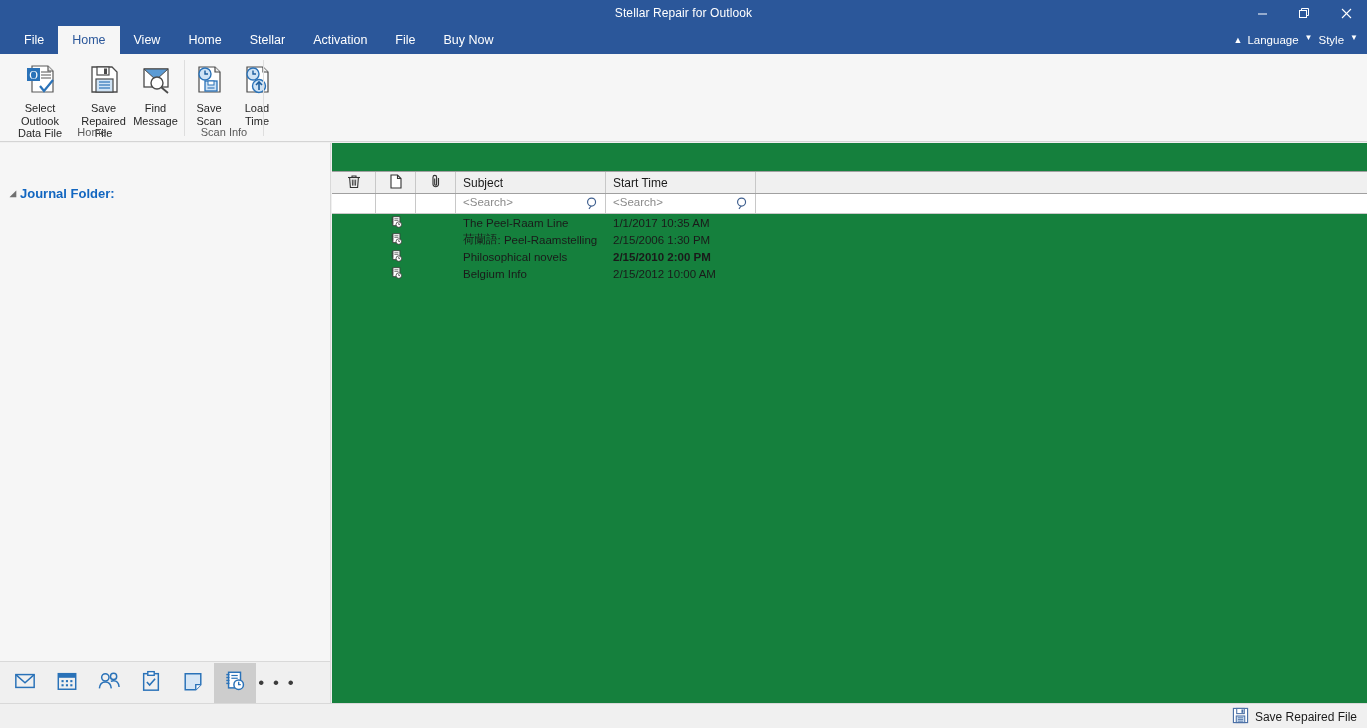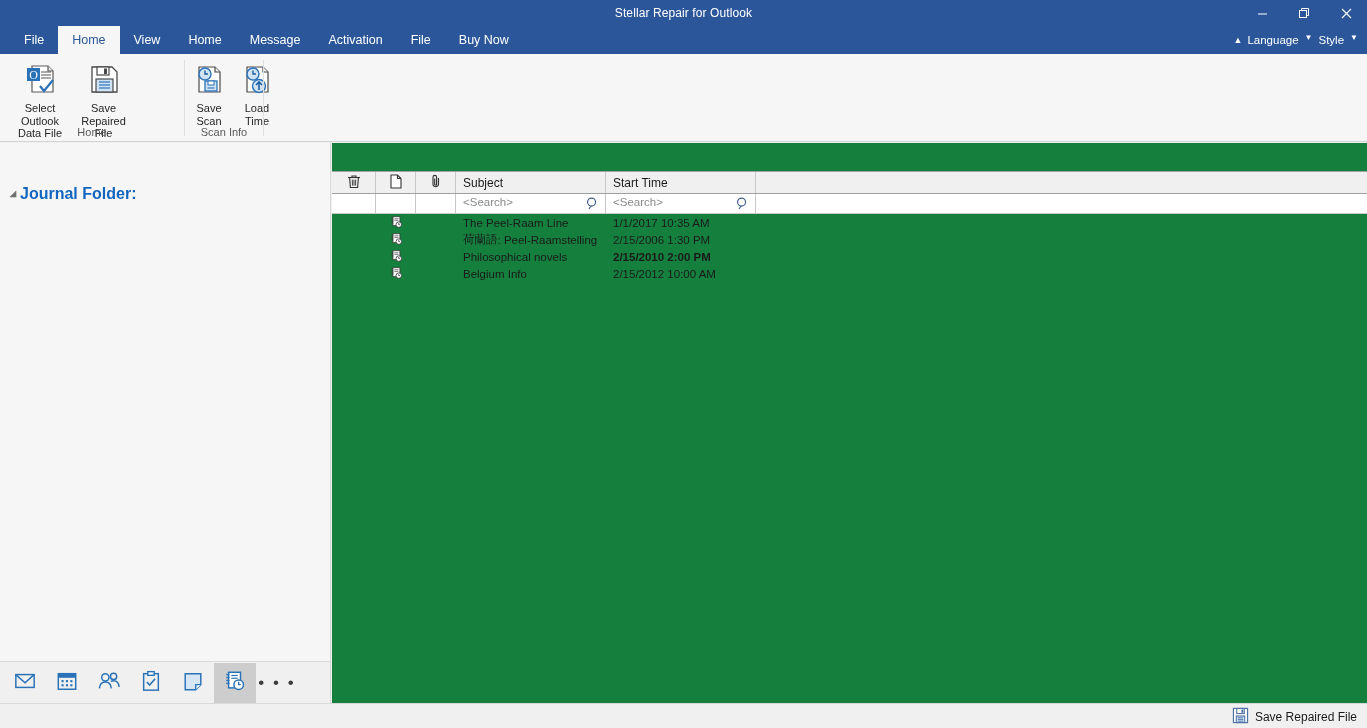--- a/index.html
+++ b/index.html
@@ -87,21 +87,21 @@
   }
   .sb-collapse {
     position:absolute; right:8px; top:11px;
     width:14px; height:14px; display:flex; align-items:center; justify-content:center;
     color:#555; font-size:9px;
   }
   .sb-tree { position:absolute; left:0; top:40px; width:331px; }
   .tree-row { display:flex; align-items:center; height:21px; padding-left:6px; }
   .tree-row.node { color:#1266c0; font-weight:bold; font-size:12px; }
   .tree-arrow { width:14px; text-align:center; font-size:8px; color:#707070; }
-  .tree-label { font-size:16px; }
+  .tree-label { font-size:13px; }
   .tree-row.leaf { padding-left:6px; }
   .tree-ico { width:20px; display:flex; align-items:center; justify-content:center; }
   .tree-row.leaf .tree-label { color:#262626; margin-left:5px; }
 
   
   .navbar {
     position:absolute; left:0; top:661px; width:331px; height:42px;
     background:#f0f0f0; border-top:1px solid #d9d9d9; border-right:1px solid #d9d9d9;
     display:flex; align-items:center; padding-left:4px;
   }
@@ -186,21 +186,21 @@
       </div>
     </div>
   </div>
 
   <div class="tabstrip">
     <div class="tabs">
       <div class="tab">File</div>
       <div class="tab active">Home</div>
       <div class="tab">View</div>
       <div class="tab">Home</div>
-      <div class="tab">Message</div>
+      <div class="tab">Stellar</div>
       <div class="tab">Activation</div>
       <div class="tab">File</div>
       <div class="tab">Buy Now</div>
     </div>
     <div class="tabstrip-right">
       <span class="caret-up">▲</span>
       <span class="lang-label">Language</span>
       <span class="caret-dn">▼</span>
       <span class="style-label">Style</span>
       <span class="caret-dn">▼</span>
@@ -238,20 +238,32 @@
               <rect x="9" y="17" width="17" height="13" fill="#cfe3f5" stroke="#4a4a4a" stroke-width="1.2"></rect>
               <line x1="12" y1="20" x2="23" y2="20" stroke="#2a72b8" stroke-width="1.2"></line>
               <line x1="12" y1="23" x2="23" y2="23" stroke="#2a72b8" stroke-width="1.2"></line>
               <line x1="12" y1="26" x2="23" y2="26" stroke="#2a72b8" stroke-width="1.2"></line>
             </svg>
           </span>
           <span class="rb-lbl">Save
 Repaired File</span>
         </div>
 
+        <div class="rb-btn" style="width:53px;">
+          <span class="rb-ico">
+            <svg width="34" height="34" viewBox="0 0 34 34">
+              <rect x="5" y="7" width="24" height="18" fill="#ffffff" stroke="#4a4a4a" stroke-width="1.3"></rect>
+              <polygon points="5,7 29,7 17,18" fill="#5b9bd5" stroke="#4a4a4a" stroke-width="1"></polygon>
+              <circle cx="18" cy="21" r="6" fill="#ffffff" stroke="#4a4a4a" stroke-width="1.4"></circle>
+              <line x1="22.5" y1="25.5" x2="29" y2="31" stroke="#4a4a4a" stroke-width="1.8"></line>
+            </svg>
+          </span>
+          <span class="rb-lbl">Find
+Message</span>
+        </div>
 
       </div>
       <div class="rb-grplbl">Home</div>
     </div>
 
     <div class="rb-sep" style="left:184px;"></div>
 
     <div class="rb-group" style="left:185px; width:78px;">
       <div class="rb-items" style="left:0px;">
 

